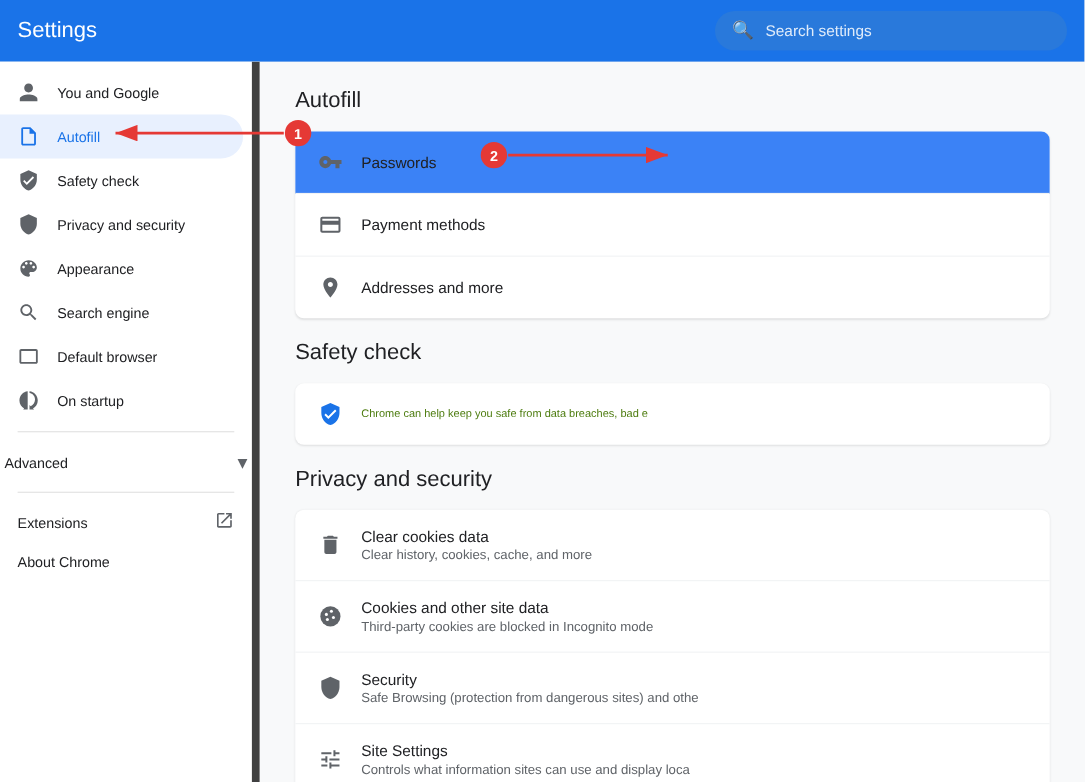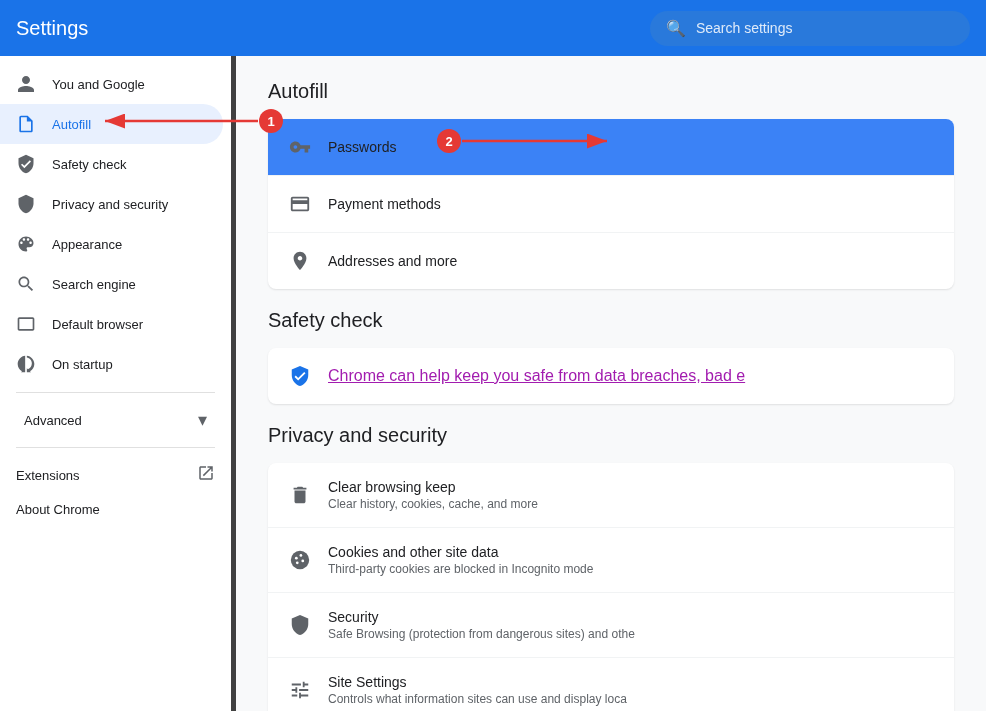--- a/index.html
+++ b/index.html
@@ -42,21 +42,21 @@
       flex: 1;
       overflow: hidden;
     }
 
     
     .sidebar {
       width: 236px;
       background: white;
       flex-shrink: 0;
       overflow-y: auto;
-      border-right: 5px solid #404040;
+      border-right: 7px solid #404040;
       padding-top: 8px;
     }
     .sidebar-item {
       display: flex;
       align-items: center;
       gap: 16px;
       padding: 10px 16px;
       cursor: pointer;
       border-radius: 0 24px 24px 0;
       margin-right: 8px;
@@ -82,21 +82,21 @@
     }
     .sidebar-item-label {
       font-size: 13px;
     }
     .sidebar-divider {
       height: 1px;
       background: #e0e0e0;
       margin: 8px 16px;
     }
     .sidebar-section-header {
-      padding: 8px 24px;
+      padding: 8px 4px;
       font-size: 13px;
       color: #202124;
       display: flex;
       align-items: center;
       justify-content: space-between;
       cursor: pointer;
     }
     .sidebar-section-header .chevron {
       color: #5f6368;
       font-size: 18px;
@@ -194,23 +194,22 @@
     .safety-card-icon {
       width: 24px;
       height: 24px;
       display: flex;
       align-items: center;
       justify-content: center;
       color: #1a73e8;
       font-size: 20px;
     }
     .safety-card-text {
-      font-size: 16px;
-      color: #a21caf;
-      text-decoration: underline;
+      font-size: 10px;
+      color: #4d7c0f;
     }
 
     
     .annotations-layer {
       position: absolute;
       top: 0;
       left: 0;
       width: 986px;
       height: 711px;
       pointer-events: none;
@@ -384,21 +383,21 @@
       <div class="section-title" style="margin-top:20px;">Privacy and security</div>
       <div class="card">
 
         <div class="card-item">
           <span class="card-item-icon">
             <svg width="22" height="22" viewBox="0 0 24 24" fill="#5f6368">
                 <path d="M6 19c0 1.1.9 2 2 2h8c1.1 0 2-.9 2-2V7H6v12zM19 4h-3.5l-1-1h-5l-1 1H5v2h14V4z"></path>
               </svg>
           </span>
           <div class="card-item-text">
-            <div class="title">Clear browsing keep</div>
+            <div class="title">Clear cookies data</div>
             <div class="subtitle">Clear history, cookies, cache, and more</div>
           </div>
         </div>
 
         <div class="card-item">
           <span class="card-item-icon">
             <svg width="22" height="22" viewBox="0 0 24 24" fill="#5f6368">
                 <circle cx="12" cy="12" r="10"></circle>
                 <circle cx="8" cy="10" r="1.5" fill="white"></circle>
                 <circle cx="13" cy="7" r="1.5" fill="white"></circle>

